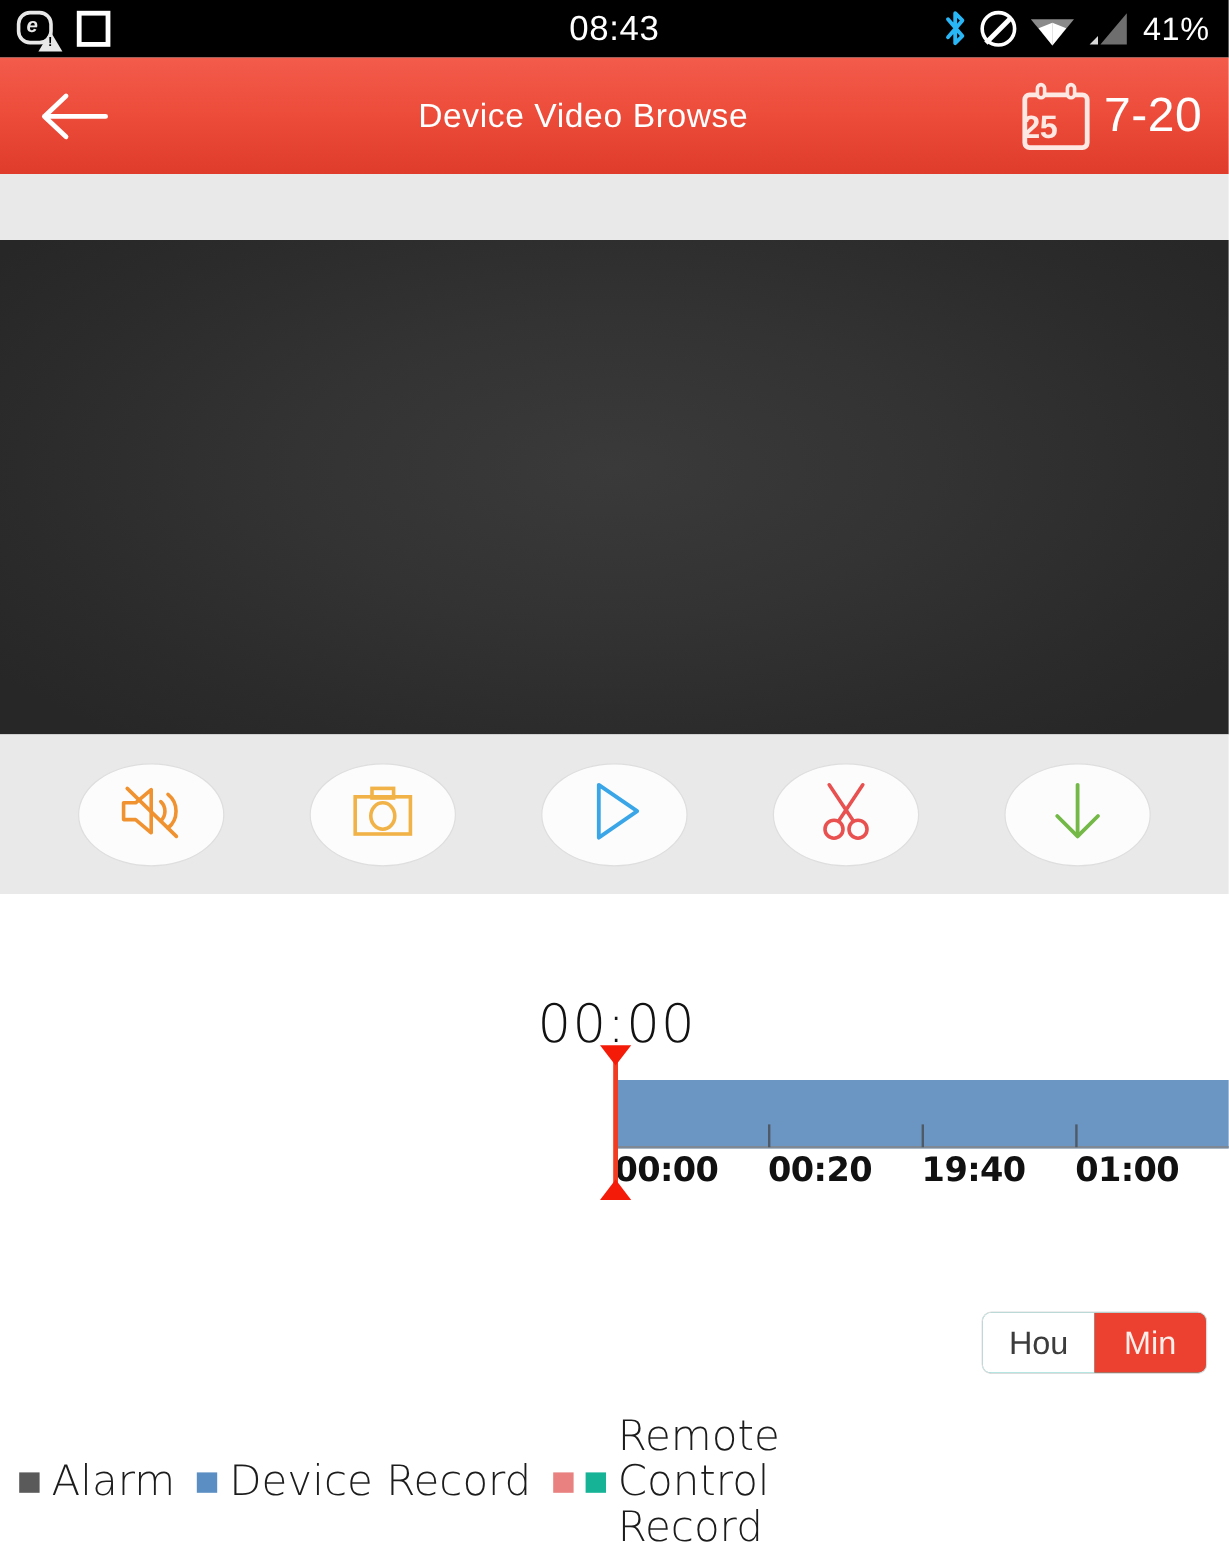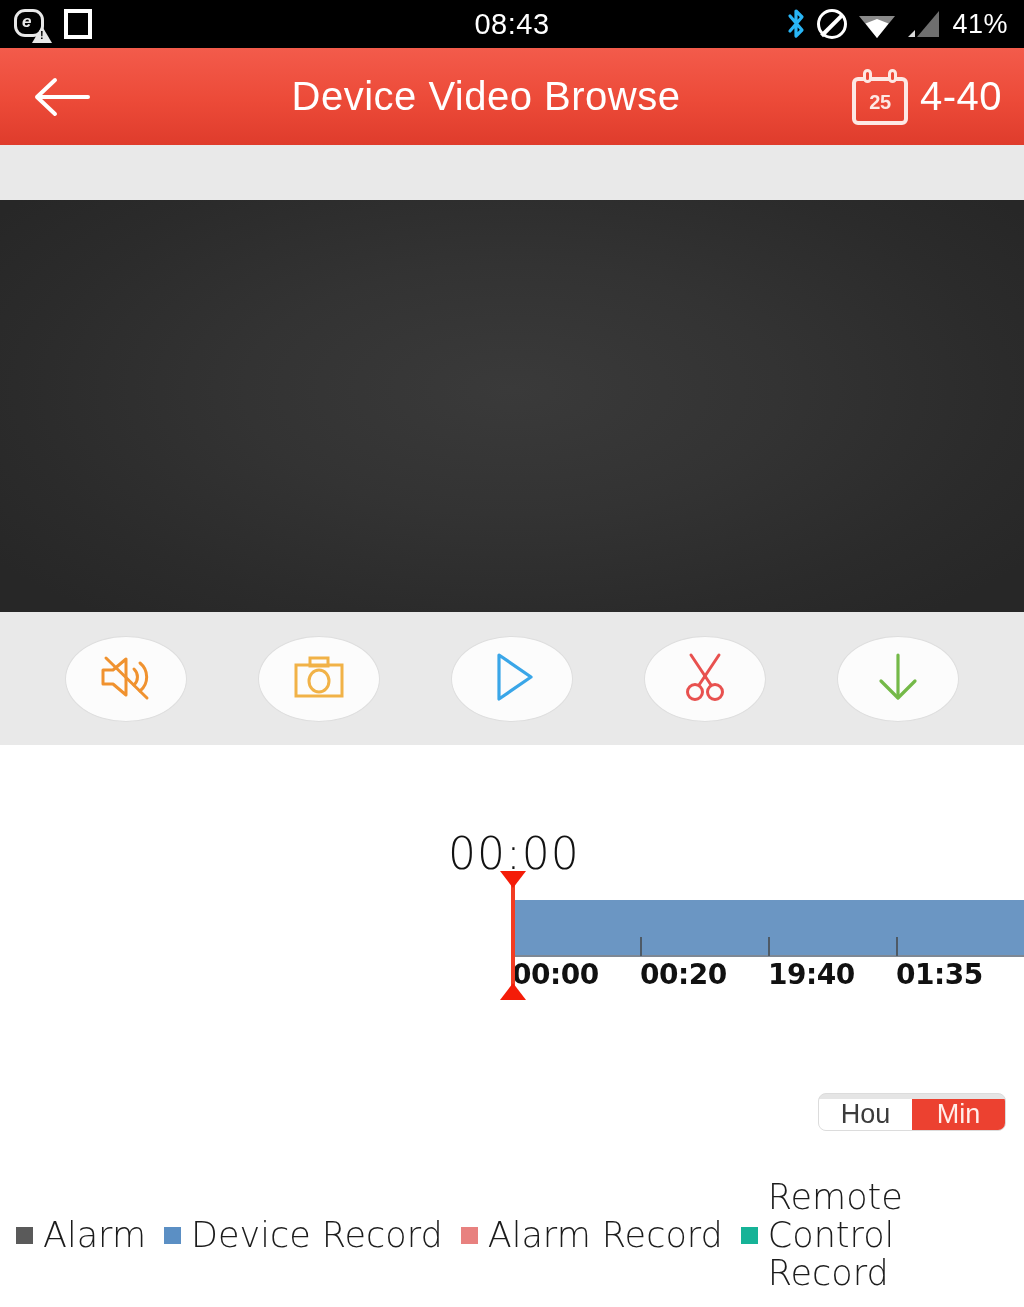--- a/index.html
+++ b/index.html
@@ -122,21 +122,21 @@
     left: 32px; top: 50%;
     transform: translateY(-50%);
     width: 62px; height: 46px;
     cursor: pointer;
   }
   .header-title {
     position: absolute;
     left: 0; right: 0;
     text-align: center;
     color: #ffffff;
-    font-size: 40px;
+    font-size: 28px;
     letter-spacing: 0.5px;
     padding-right: 52px;
     box-sizing: border-box;
   }
   .header-right {
     position: absolute;
     right: 22px;
     display: flex;
     align-items: center;
     gap: 12px;
@@ -161,23 +161,23 @@
     border: 3.5px solid #fde8e4;
     border-radius: 5px;
     box-sizing: border-box;
     background: #ec4a38;
   }
   .cal-icon .ring.l { left: 11px; }
   .cal-icon .ring.r { right: 11px; }
   .cal-icon .calnum {
     position: absolute;
     left: 0; right: 0; top: 22px;
-    text-align: center;
+    text-align: left;
     color: #fde8e4;
-    font-size: 20px;
+    font-size: 27px;
     font-weight: bold;
     letter-spacing: -0.5px;
   }
   .header-date {
     color: #ffffff;
     font-size: 40px;
     letter-spacing: 0.5px;
   }
 
   
@@ -281,28 +281,27 @@
     width: 0; height: 0;
     border-left: 13px solid transparent;
     border-right: 13px solid transparent;
     border-bottom: 17px solid #f41c08;
   }
 
   
   .seg-wrap {
     position: absolute;
     left: 818px; top: 1093px;
-    width: 188px; height: 38px;
+    width: 188px; height: 52px;
     border: 1.5px solid #dcdcdc;
     border-radius: 8px;
     overflow: hidden;
     display: flex;
-    background: #e5e5e5;
-    box-sizing: border-box;
-    align-items: flex-end;
+    background: #14b8a6;
+    box-sizing: border-box;
   }
   .seg {
     flex: 1;
     display: flex;
     align-items: center;
     justify-content: center;
     font-size: 27px;
     cursor: pointer;
   }
   .seg.off { color: #3c3c3c; background: #ffffff; }
@@ -388,21 +387,21 @@
 
   <div class="header-title">Device Video Browse</div>
 
   <div class="header-right">
     <span class="cal-icon">
       <span class="calbox"></span>
       <span class="ring l"></span>
       <span class="ring r"></span>
       <span class="calnum">25</span>
     </span>
-    <span class="header-date">4-40</span>
+    <span class="header-date">7-20</span>
   </div>
 </div>
 
 <div class="gray-strip"></div>
 <div class="video-area"></div>
 
 <div class="control-bar">
 
   <div class="ctrl-btn">
     <span>
@@ -463,21 +462,21 @@
   <div class="record-bar"></div>
 
   <div class="tl-tick" style="left:512px"></div>
   <div class="tl-tick" style="left:640px"></div>
   <div class="tl-tick" style="left:768px"></div>
   <div class="tl-tick" style="left:896px"></div>
 
   <div class="tl-ticklabel" style="left:514px">00:00</div>
   <div class="tl-ticklabel" style="left:642px">00:20</div>
   <div class="tl-ticklabel" style="left:770px">19:40</div>
-  <div class="tl-ticklabel" style="left:898px">01:35</div>
+  <div class="tl-ticklabel" style="left:898px">01:00</div>
 
   <div class="playhead">
     <span class="tip-top"></span>
     <span class="tip-bot"></span>
   </div>
 
 </div>
 
 <div class="seg-wrap">
   <div class="seg off">Hou</div>
@@ -491,21 +490,20 @@
     <span class="legend-label">Alarm</span>
   </div>
 
   <div class="legend-item">
     <span class="legend-swatch" style="background:#5b8fc4"></span>
     <span class="legend-label">Device Record</span>
   </div>
 
   <div class="legend-item">
     <span class="legend-swatch" style="background:#e8817f"></span>
-    <span class="legend-label">Alarm Record</span>
   </div>
 
   <div class="legend-item wrap">
     <span class="legend-swatch" style="background:#16b397"></span>
     <span class="legend-label">Remote Control Record</span>
   </div>
 
 </div>
 
 </body></html>

